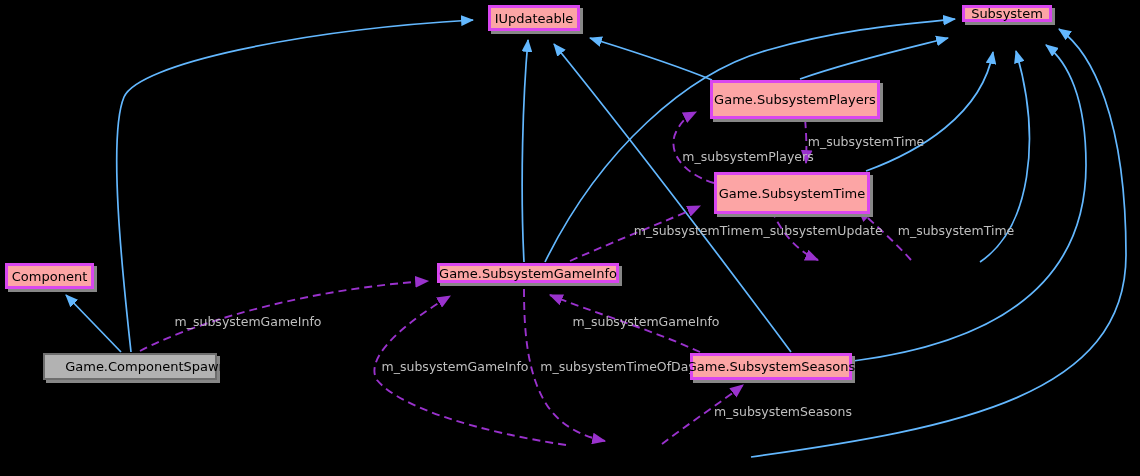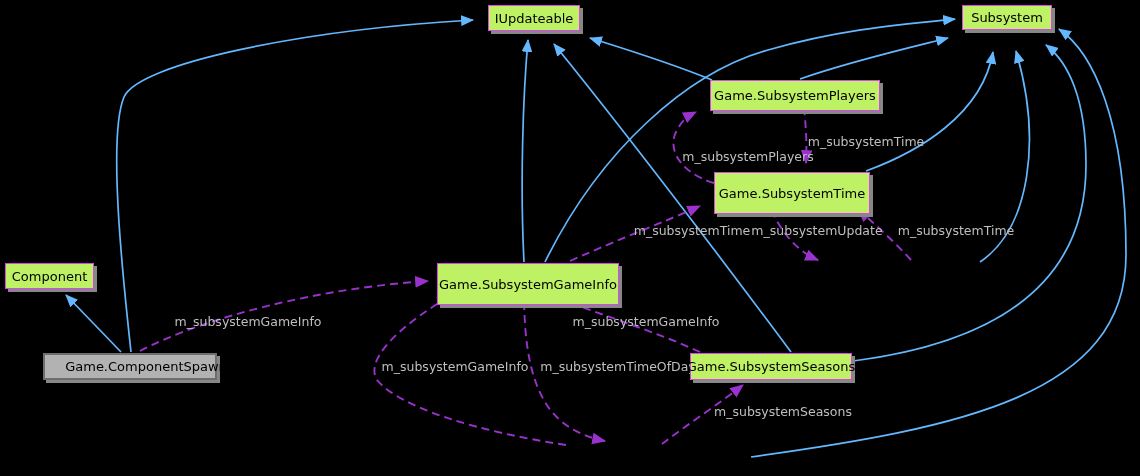--- a/index.html
+++ b/index.html
@@ -7,22 +7,22 @@
     position:relative;
     width:1140px;height:476px;
     background:#000;
     overflow:hidden;
     font-family:"DejaVu Sans","Liberation Sans",sans-serif;
   }
   #edges{position:absolute;left:0;top:0;width:1140px;height:476px;}
   .node{
     position:absolute;
     display:flex;align-items:center;justify-content:center;
-    background:#bef264;
-    border:1px solid #d946ef;
+    background:#fca5a5;
+    border:3px solid #d946ef;
     box-shadow:3px 3px 0 0 #878787;
     color:#000;
     font-size:13px;
     white-space:nowrap;
     box-sizing:border-box;
     cursor:pointer;
     z-index:3;
   }
   .node.selected{
     background:#b2b2b2;
@@ -84,21 +84,21 @@
   <div class="edge-label" style="left:692px;top:230px;">m_subsystemTime</div>
   <div class="edge-label" style="left:817px;top:230px;text-align:center;">m_subsystemUpdate</div>
   <div class="edge-label" style="left:956px;top:230px;">m_subsystemTime</div>
   <div class="edge-label" style="left:248px;top:321px;">m_subsystemGameInfo</div>
   <div class="edge-label" style="left:646px;top:321px;">m_subsystemGameInfo</div>
   <div class="edge-label" style="left:455px;top:366px;">m_subsystemGameInfo</div>
   <div class="edge-label" style="left:618px;top:366px;">m_subsystemTimeOfDay</div>
   <div class="edge-label" style="left:783px;top:411px;">m_subsystemSeasons</div>
 
   <div class="node" style="left:488px;top:5px;width:92px;height:26px;">IUpdateable</div>
-  <div class="node" style="left:962px;top:5px;width:90px;height:25px;">Subsystem</div>
-  <div class="node" style="left:710px;top:80px;width:170px;height:31px;">Game.SubsystemPlayers</div>
+  <div class="node" style="left:962px;top:5px;width:90px;height:17px;">Subsystem</div>
+  <div class="node" style="left:710px;top:80px;width:170px;height:39px;">Game.SubsystemPlayers</div>
   <div class="node" style="left:714px;top:172px;width:156px;height:42px;">Game.SubsystemTime</div>
-  <div class="node" style="left:437px;top:263px;width:182px;height:42px;">Game.SubsystemGameInfo</div>
+  <div class="node" style="left:437px;top:263px;width:182px;height:20px;">Game.SubsystemGameInfo</div>
   <div class="node" style="left:5px;top:263px;width:89px;height:26px;">Component</div>
   <div class="node selected" style="left:43px;top:353px;width:174px;height:27px;padding-left:32px;">Game.ComponentSpawn</div>
   <div class="node" style="left:690px;top:353px;width:162px;height:27px;">Game.SubsystemSeasons</div>
 
 </div>
 
 </body></html>

